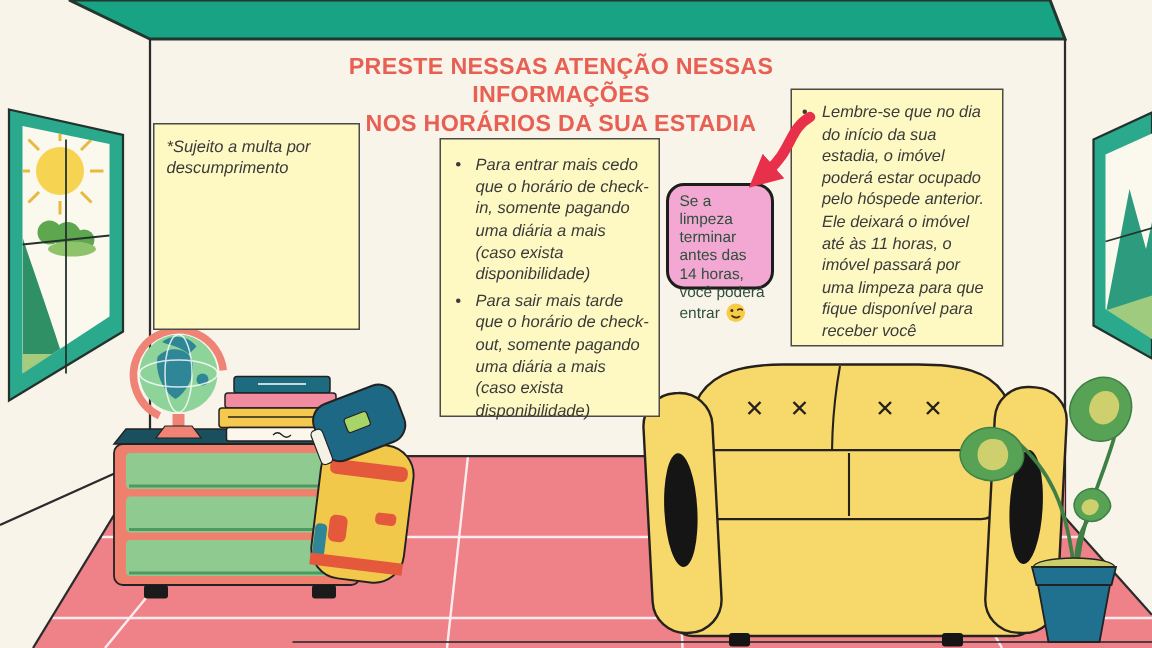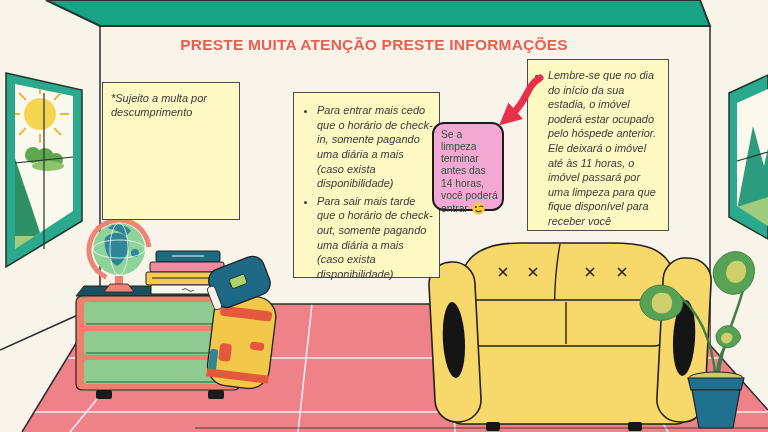--- a/index.html
+++ b/index.html
@@ -26,21 +26,21 @@
   }
   .infobox ul{margin:0;padding-left:17px;}
   .infobox li{font-size:11.5px;line-height:1.32;margin:0 0 2px 0;}
   .box-left .note{font-size:11px;line-height:1.3;margin-top:2px;}
   .box-mid{left:293px;top:92px;width:147px;height:186px;padding:10px 6px 0 6px;}
   .box-mid li{font-size:11px;line-height:1.33;margin-bottom:3px;}
   .box-right{left:527px;top:59px;width:142px;height:172px;padding:8px 5px 0 5px;}
   .box-right ul{padding-left:15px;}
   .box-right li{font-size:10.9px;line-height:1.34;}
   .bubble{
-    left:432px;top:122px;width:72px;height:89px;box-sizing:border-box;
+    left:444px;top:122px;width:72px;height:71px;box-sizing:border-box;
     background:var(--bubble_pink,#F2A8D2);border:2px solid #1d1d1d;border-radius:12px;
     padding:5px 3px 3px 7px;font-size:10.3px;line-height:1.18;
     color:var(--bubble_text_green,#2F4F3C);
   }
   .bubble svg{vertical-align:-3px;margin-left:1px;}
   #arrow-svg{left:470px;top:58px;width:90px;height:80px;}
 </style>
 </head>
 <body>
 
@@ -225,21 +225,22 @@
         <path d="M668,294 C658,290 650,296 652,306 C654,314 664,316 670,310 C674,304 672,298 668,294 Z"></path>
         <path d="M731,334 C726,331 721,334 721,339 C722,344 728,345 731,341 C733,338 733,336 731,334 Z"></path>
       </g>
       <ellipse cx="716" cy="378" rx="27" ry="6" fill="#C9CE6B" stroke="#222222" stroke-width="1"></ellipse>
       <path d="M688,378 L744,378 L741,390 L691,390 Z" fill="#20708F" stroke="#222222" stroke-width="1.2"></path>
       <path d="M692,390 L740,390 L733,428 L699,428 Z" fill="#20708F" stroke="#222222" stroke-width="1.2"></path>
     </g>
   </svg>
 
   <div class="overlay title">
-    <div>PRESTE MUITA ATENÇÃO PRESTE INFORMAÇÕES</div>
+    <div>PRESTE NESSAS ATENÇÃO NESSAS INFORMAÇÕES</div>
+    <div>NOS HORÁRIOS DA SUA ESTADIA</div>
   </div>
 
   <div class="overlay infobox box-left">
     <div class="note">*Sujeito a multa por descumprimento</div>
   </div>
 
   <div class="overlay infobox box-mid">
     <ul>
       <li>Para entrar mais cedo que o horário de check-in, somente pagando uma diária a mais (caso exista disponibilidade)</li>
       <li>Para sair mais tarde que o horário de check-out, somente pagando uma diária a mais (caso exista disponibilidade)</li>

